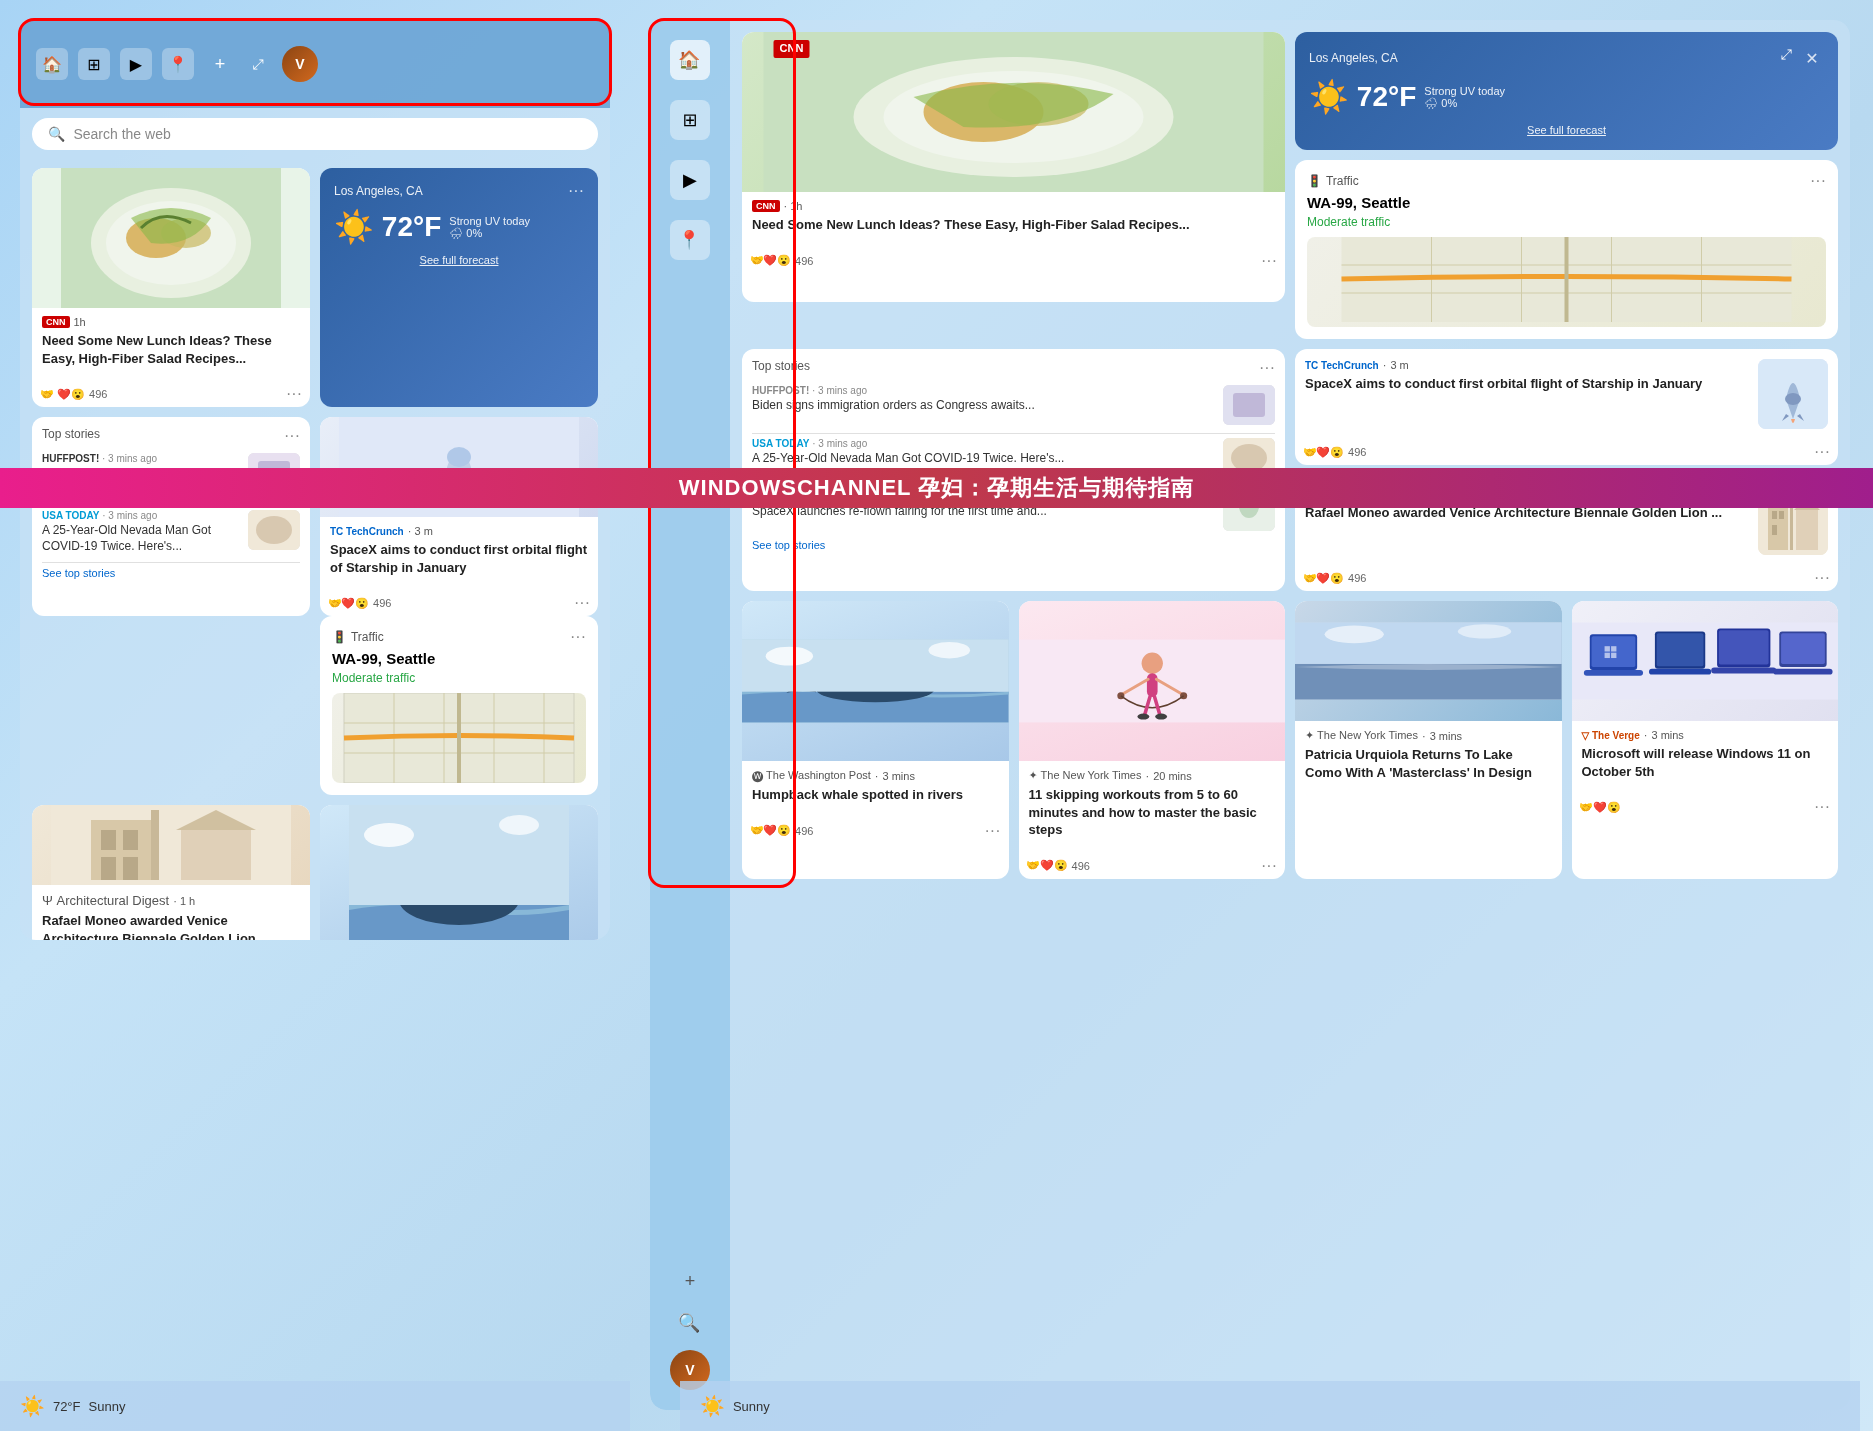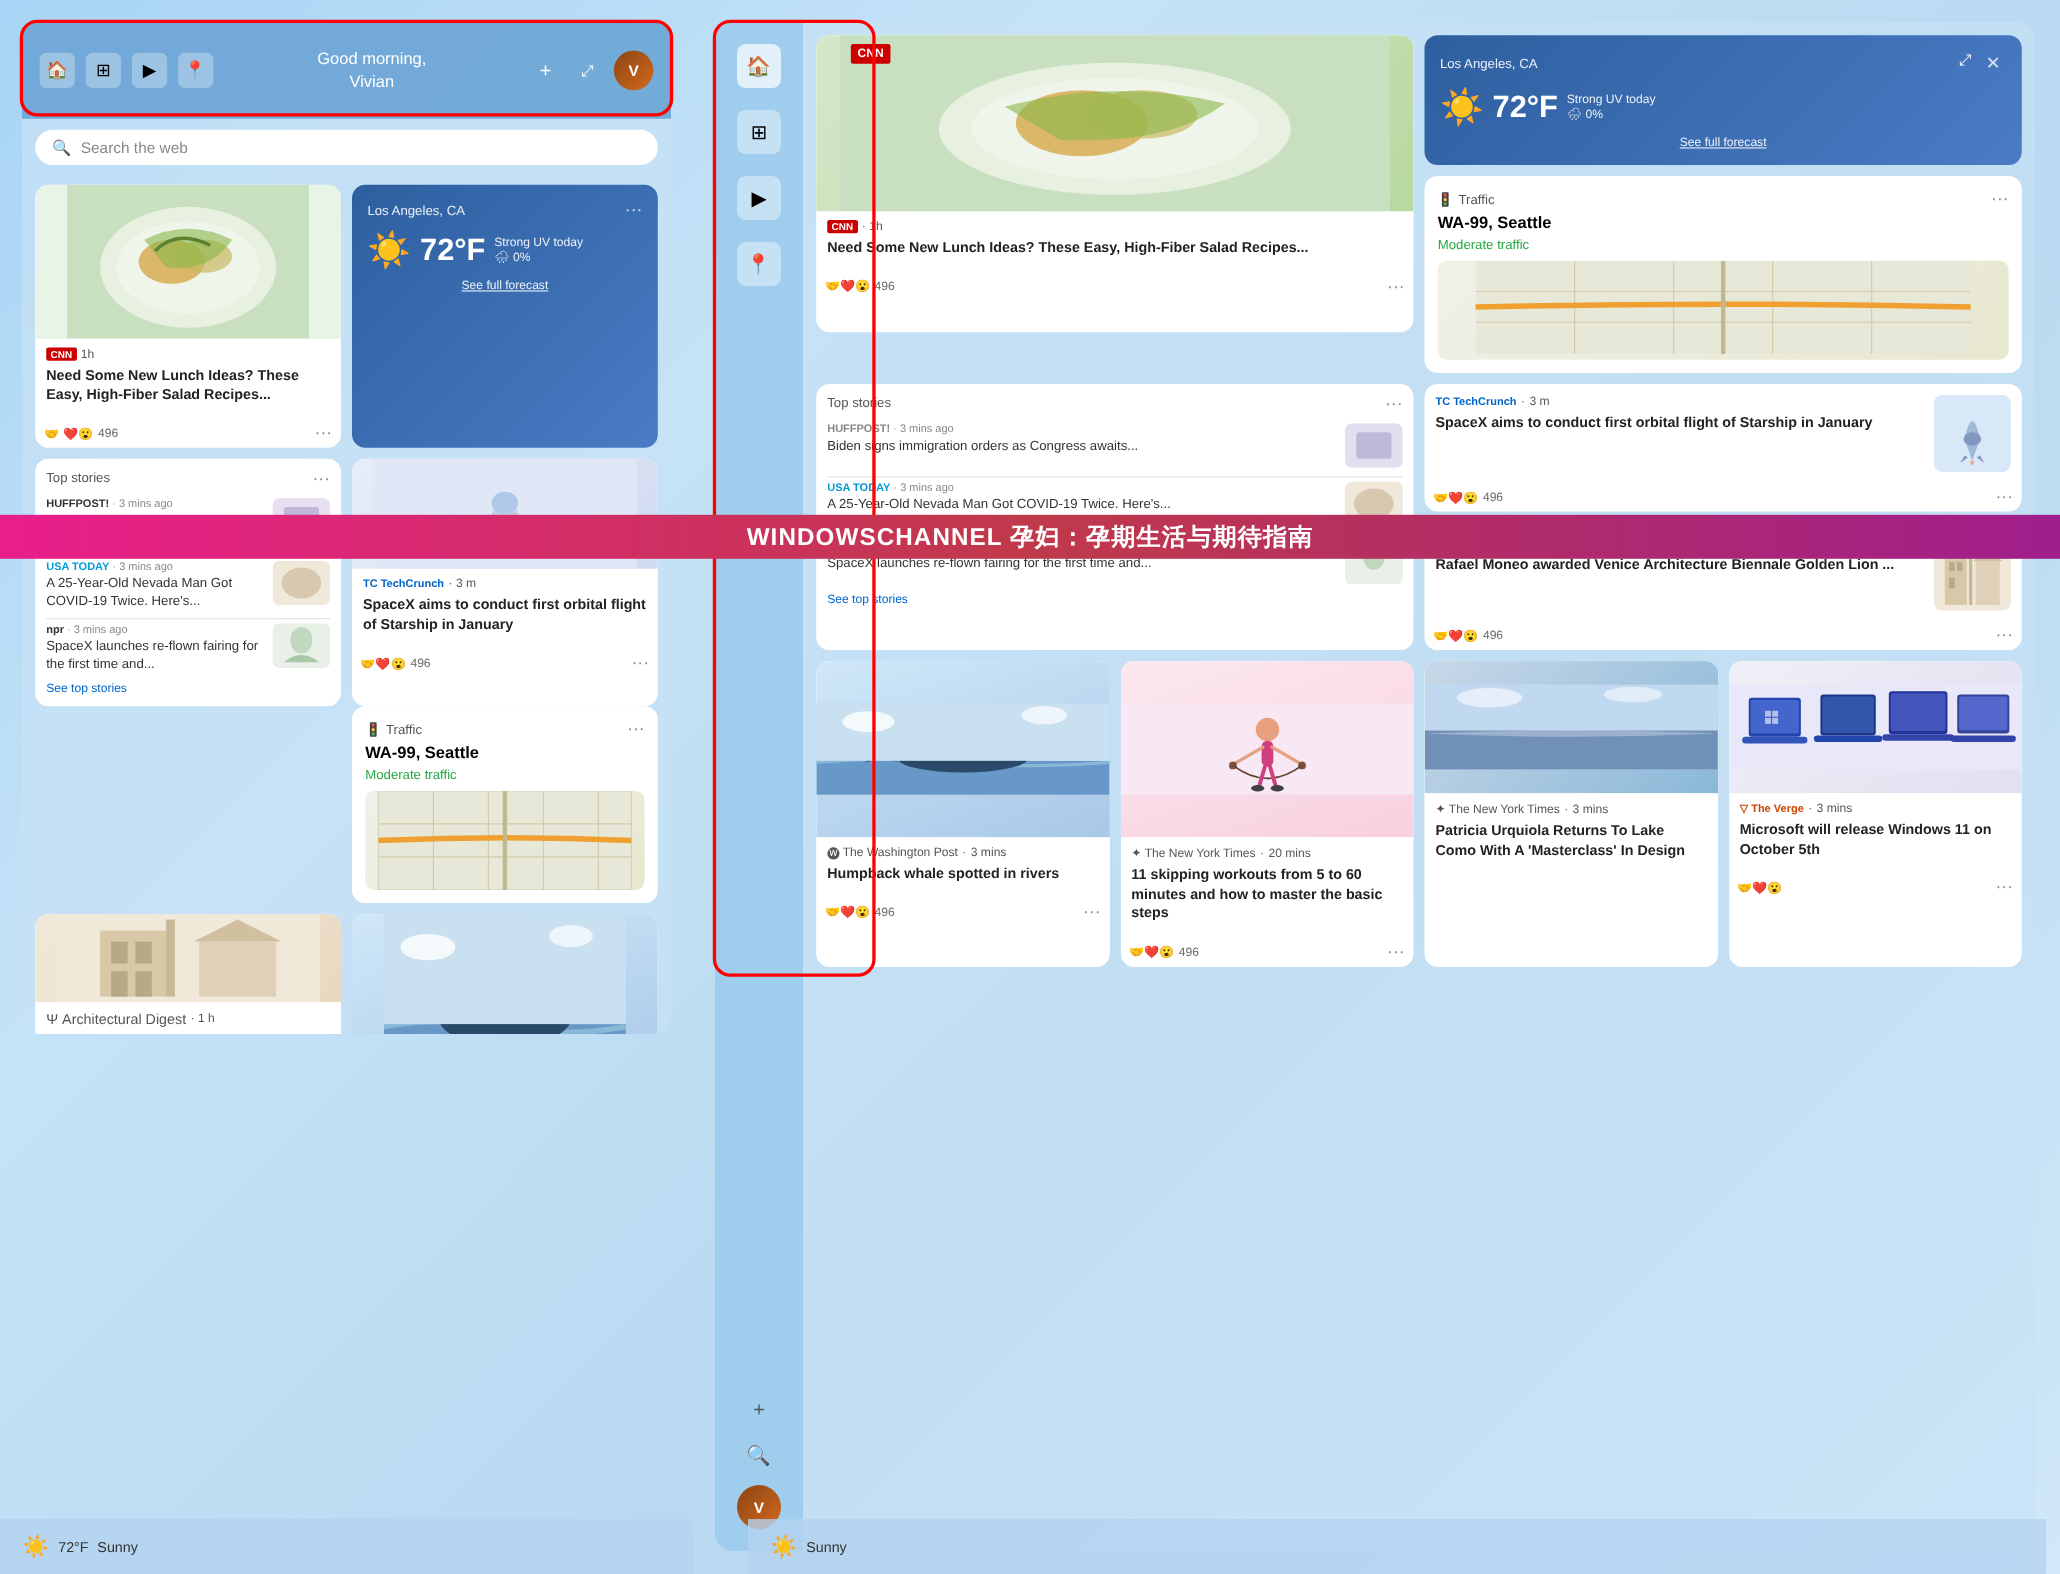--- a/index.html
+++ b/index.html
@@ -558,26 +558,20 @@
 
 <div class="left-panel">
 
   <div class="header-bar">
     <div class="nav-icons">
       <div class="nav-icon">🏠</div>
       <div class="nav-icon">⊞</div>
       <div class="nav-icon">▶</div>
       <div class="nav-icon">📍</div>
     </div>
-    <div class="header-center">
-      <div class="greeting-text">
-        <span>Good morning,</span><br>
-        <span>Vivian</span>
-      </div>
-    </div>
     <div class="header-actions">
       <div class="action-btn">+</div>
       <div class="action-btn expand-btn">⤢</div>
       <div class="avatar">V</div>
     </div>
   </div>
 
   <div class="search-bar">
     <span>🔍</span>
     <span>Search the web</span>
@@ -664,35 +658,20 @@
         <div class="story-thumb">
           <svg width="52" height="40">
               <rect width="52" height="40" fill="#f0e8d8"></rect>
             <ellipse cx="26" cy="20" rx="18" ry="14" fill="#d8c8b0"></ellipse>
           </svg>
         </div>
       </div>
 
       <div class="section-divider"></div>
 
-      <div class="story-item">
-        <div style="flex:1">
-          <div class="story-source">
-            <span style="font-weight:bold;color:#333">npr</span> · <span>3 mins ago</span>
-          </div>
-          <div class="story-text">SpaceX launches re-flown fairing for the first time and...</div>
-        </div>
-        <div class="story-thumb">
-          <svg width="52" height="40">
-              <rect width="52" height="40" fill="#e8f0e8"></rect>
-            <ellipse cx="26" cy="15" rx="10" ry="12" fill="#c0d8c0"></ellipse>
-            <path d="M10 35 Q26 22 42 35" fill="#a8c8a8"></path>
-          </svg>
-        </div>
-      </div>
 
       <div class="card-more-btn">See top stories</div>
     </div>
 
     <div class="tech-card">
       <div class="tech-img">
         <svg width="240" height="100" viewBox="0 0 240 100">
           <rect width="240" height="100" fill="#e0e8f8"></rect>
 
           <path d="M120 80 L110 55 Q120 10 130 55 Z" fill="#e0e8f8" stroke="#8090b8" stroke-width="2"></path>

